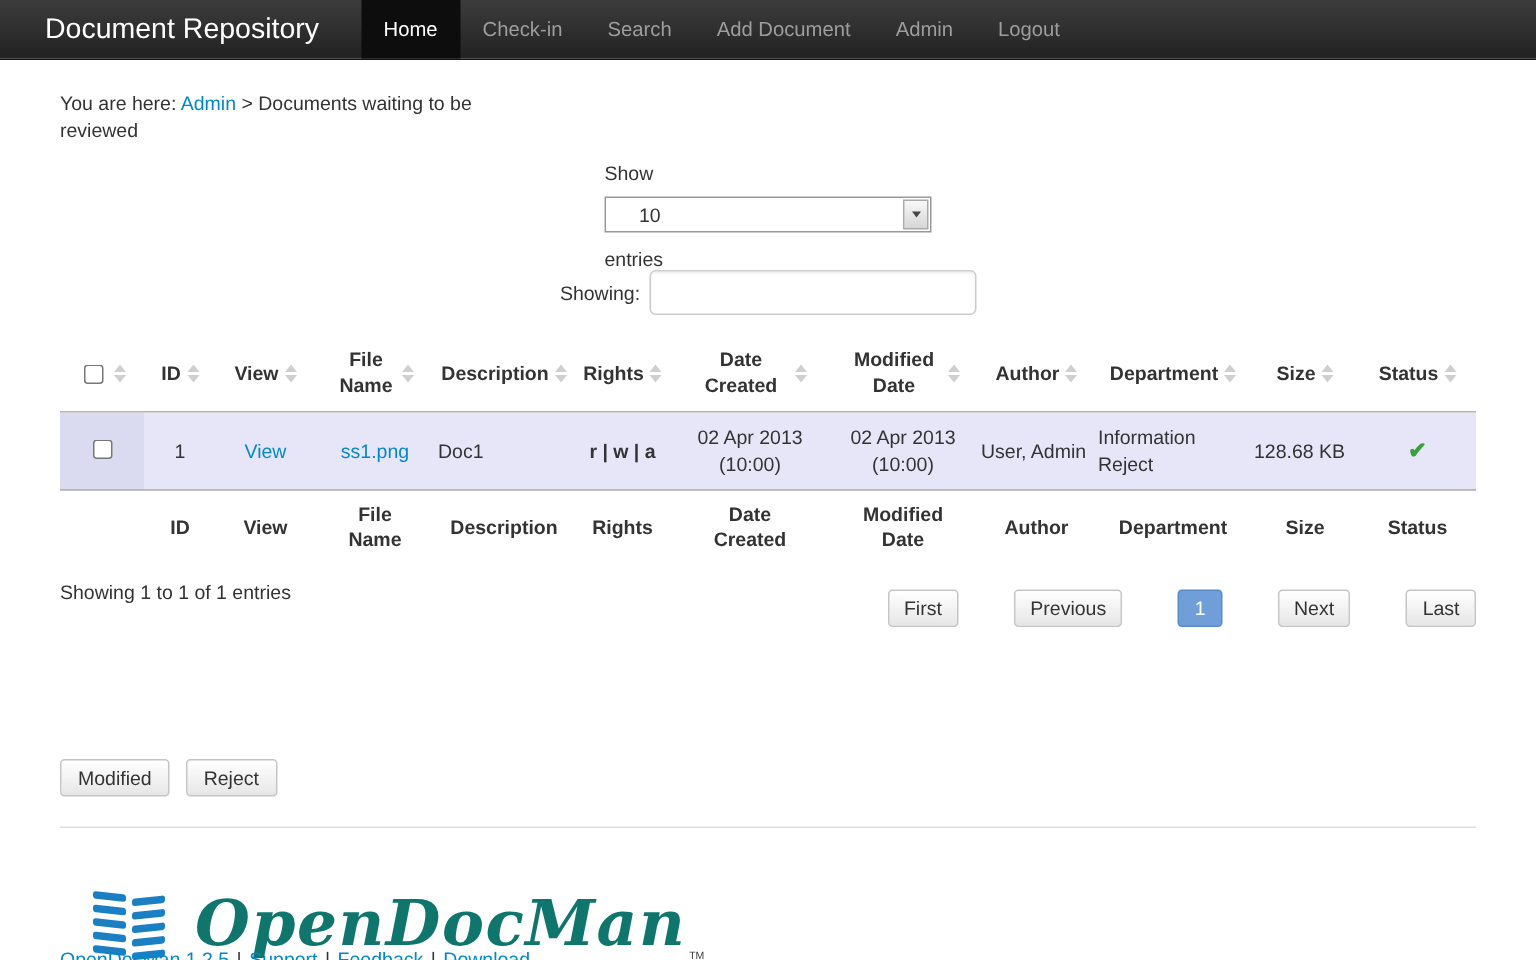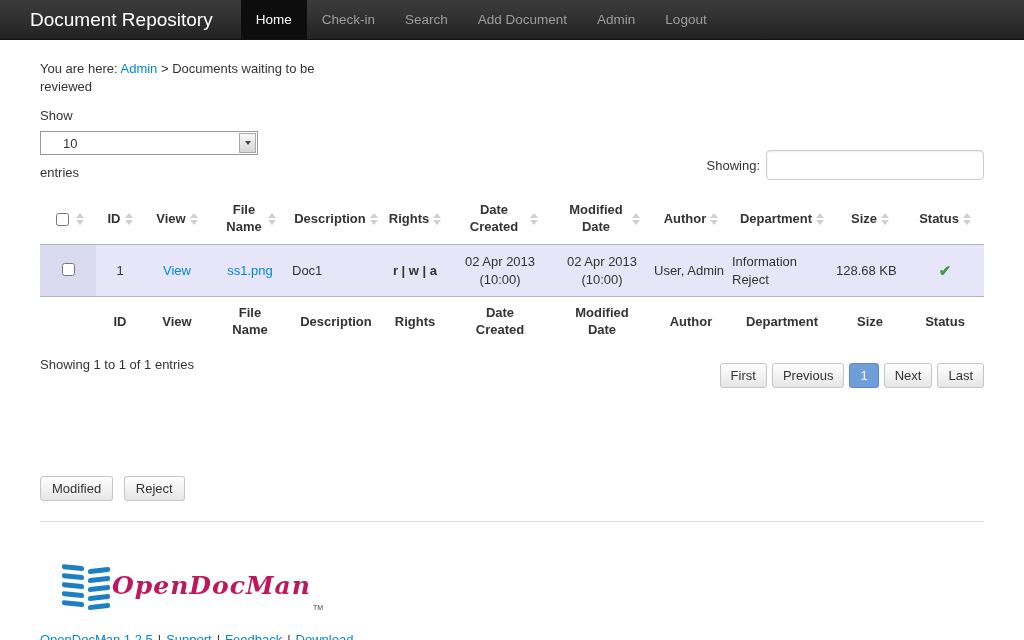--- a/index.html
+++ b/index.html
@@ -31,21 +31,21 @@
     margin-left:auto; line-height:40px; padding-right:40px;
     color:#999; font-size:13px;
   }
   .nav-right a { color:#5f96d8; }
 
   
   .content { padding:0 40px; }
   .breadcrumb { margin-top:20px; max-width:300px; line-height:1.4; }
   .breadcrumb a { color:#0088cc; }
 
-  .controls { margin-top:12px; display:flex; justify-content:space-between; align-items:flex-end; }
+  .controls { margin-top:12px; display:flex; justify-content:space-between; align-items:center;flex-direction:column; }
   .show-block { }
   .show-label { display:block; margin-bottom:8px; }
   .show-select {
     width:218px; height:24px; border:1px solid #999; background:#fff;
     display:flex; align-items:center; justify-content:space-between;
     padding-left:22px; cursor:pointer;
   }
   .sel-btn {
     width:17px; height:20px; margin-right:1px;
     background:linear-gradient(#f8f8f8,#d6d6d6);
@@ -85,21 +85,21 @@
   td.pad-dept { padding-left:10px; }
   td.pad-size { padding-left:12px; }
   .doc-table a { color:#0088cc; }
   .rights-cell { font-weight:bold; }
   .status-check { color:#3c9e40; font-size:15px; font-weight:bold; }
   tfoot th { padding:10px 2px; }
 
   
   .table-footer { width:944px; display:flex; justify-content:space-between; align-items:flex-start; margin-top:4px; }
   .summary { margin-top:6px; }
-  .pagination { display:flex; margin-top:12px; }
+  .pagination { display:flex; margin-top:12px;gap:32px; }
   .pg-btn {
     display:inline-block; padding:4px 10px; margin-left:5px;
     border:1px solid #c5c5c5; border-radius:3px;
     background:linear-gradient(#ffffff,#e6e6e6); color:#333; cursor:pointer;
     font-size:13px;
   }
   .pg-btn.active { background:#6f9ed9; border-color:#5b8bc4; color:#fff; }
 
   
   .actions { margin-top:88px; }
@@ -109,21 +109,21 @@
     background:linear-gradient(#ffffff,#e6e6e6); color:#333; cursor:pointer;
     font-size:13px;
   }
 
   hr.divider { border:none; border-top:1px solid #ddd; width:944px; margin:20px 0 0 0; }
 
   
   .logo-row { margin:34px 0 0 20px; display:flex; align-items:center; }
   .logo-text {
     font-family:"DejaVu Serif", serif; font-style:italic; font-weight:bold;
-    font-size:25px; color:#be185d; margin-left:0; letter-spacing:1px;
+    font-size:42px; color:#0f766e; margin-left:18px; letter-spacing:1px;
   }
   .tm { font-size:7px; color:#3f3f3f; align-self:flex-end; margin:0 0 4px 2px; font-style:normal; font-family:"Liberation Sans", sans-serif; }
   .copyright { margin-top:22px; }
   .footer-links { position:absolute; left:40px; top:632px; white-space:nowrap; }
   .footer-links a { color:#0088cc; }
   .footer-sep { color:#333; margin:0 5px; }
 </style>
 </head>
 <body>
 

